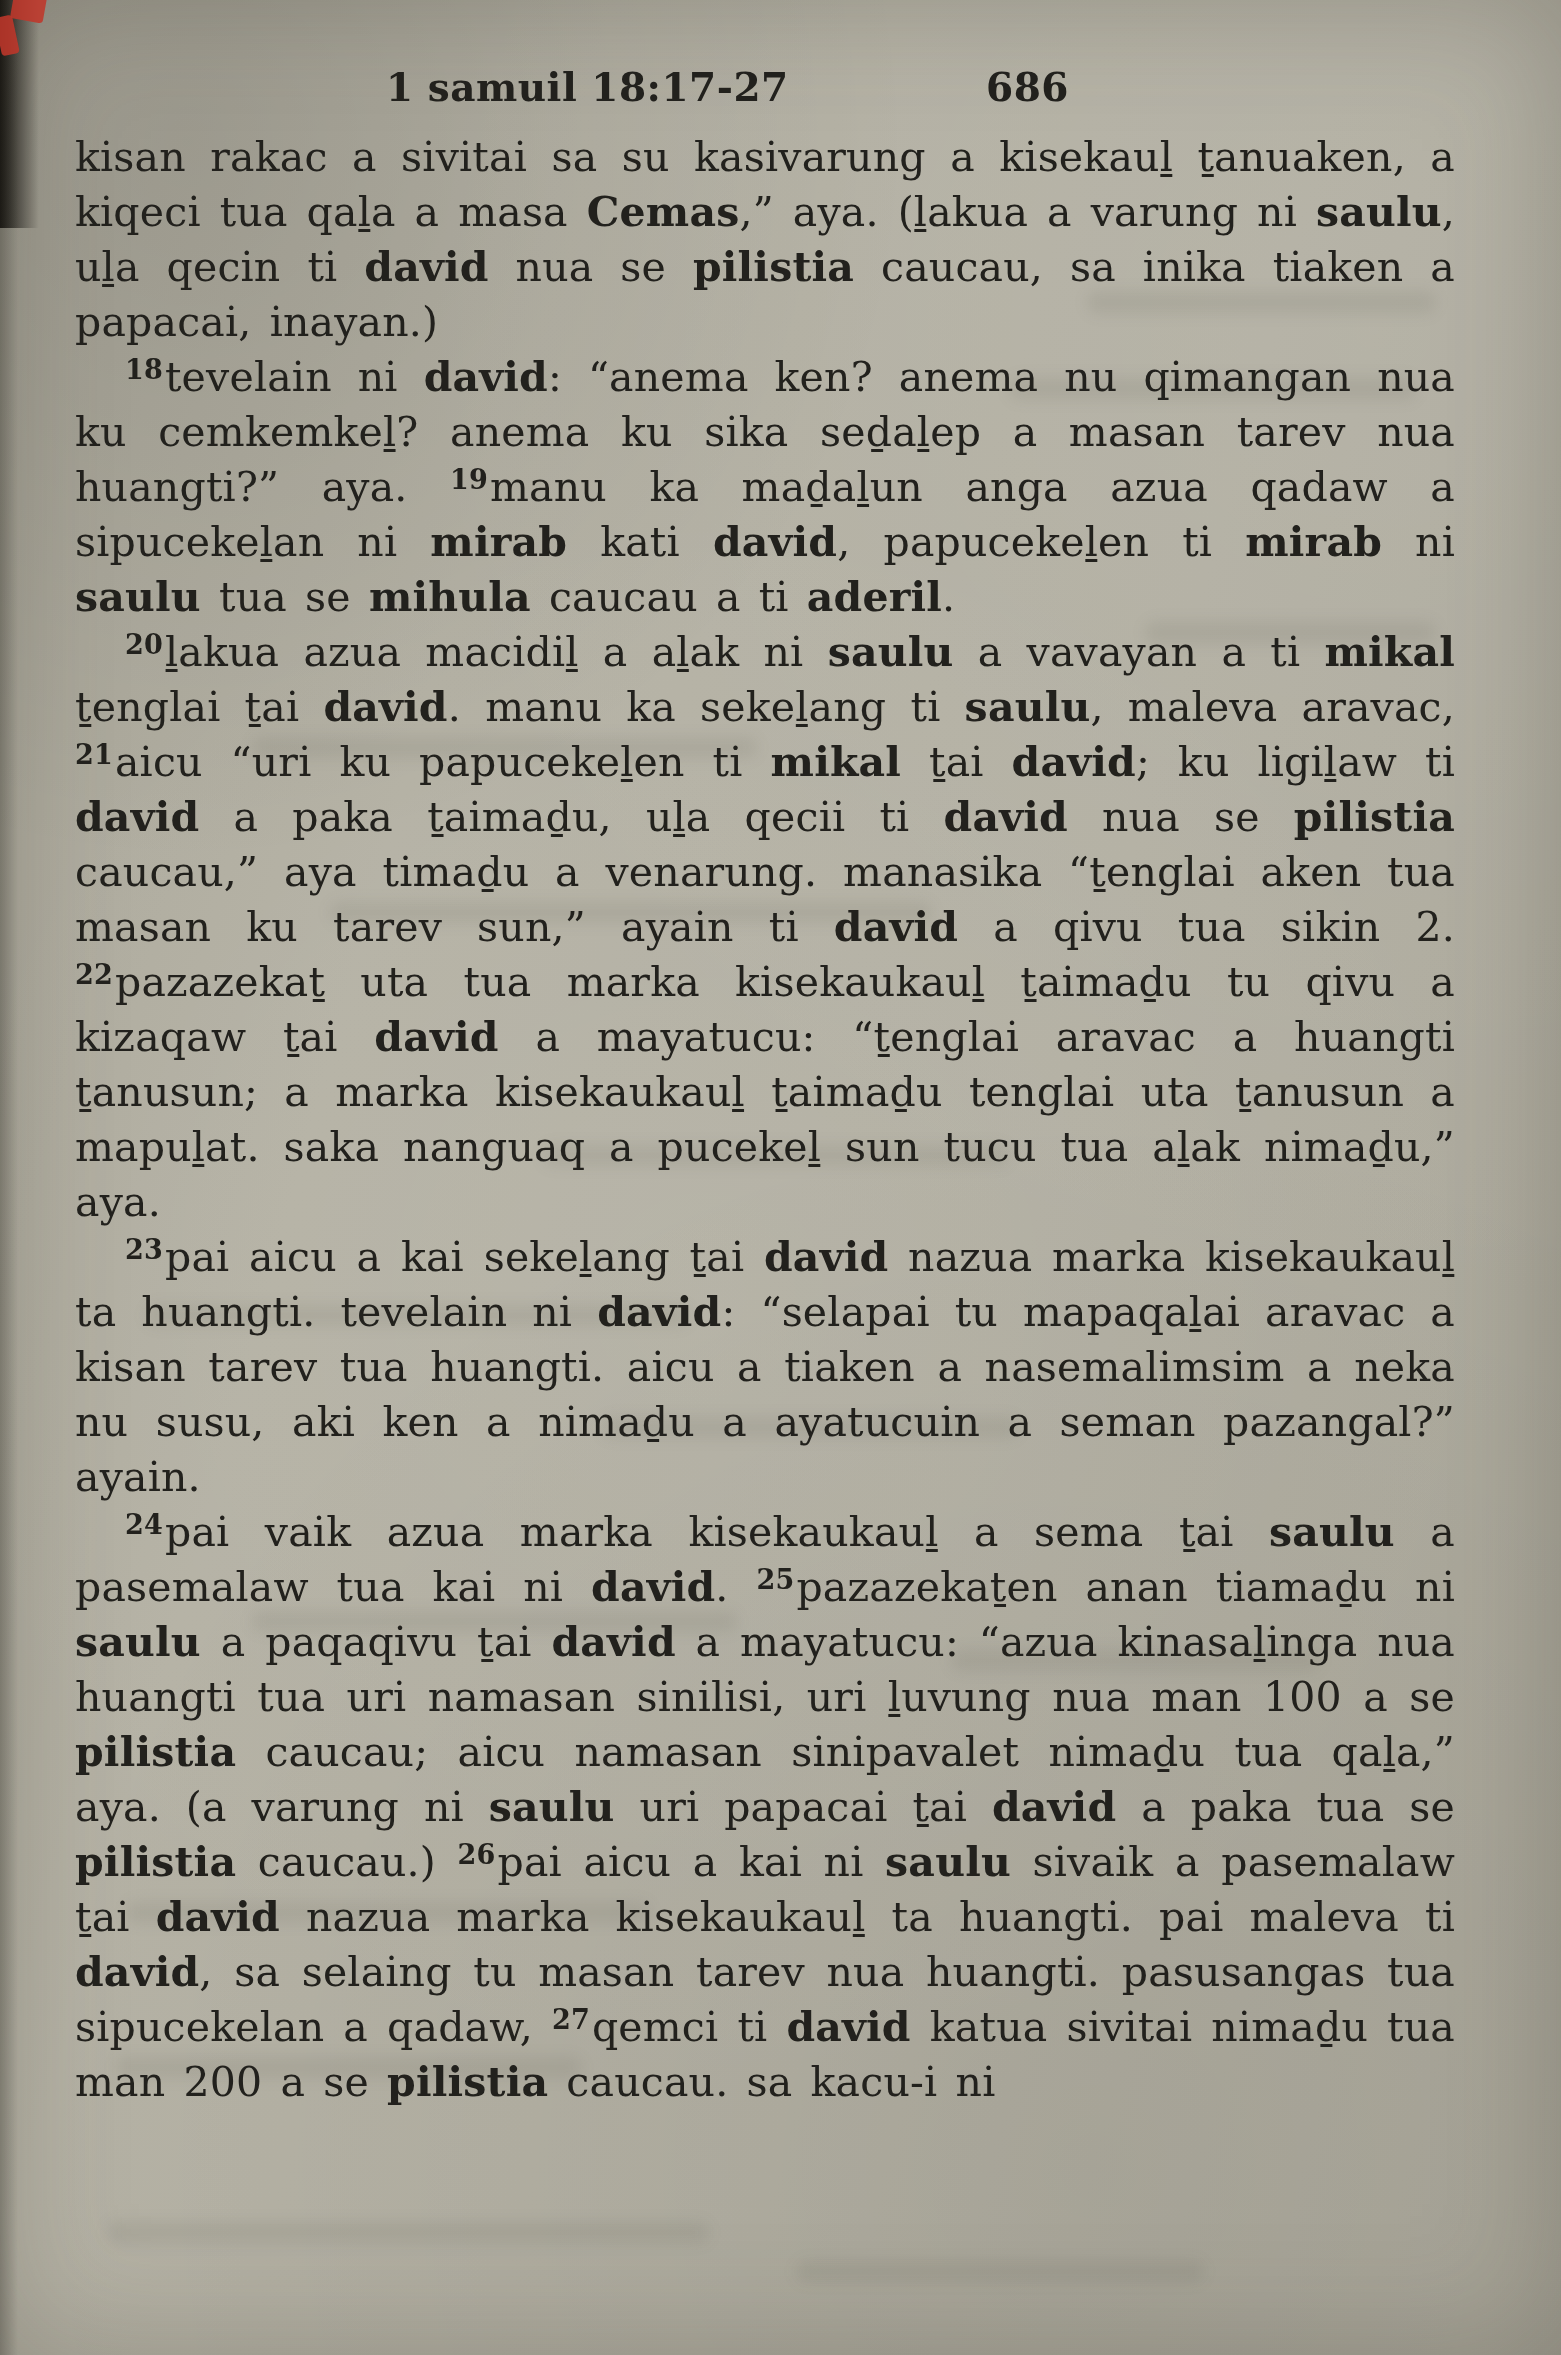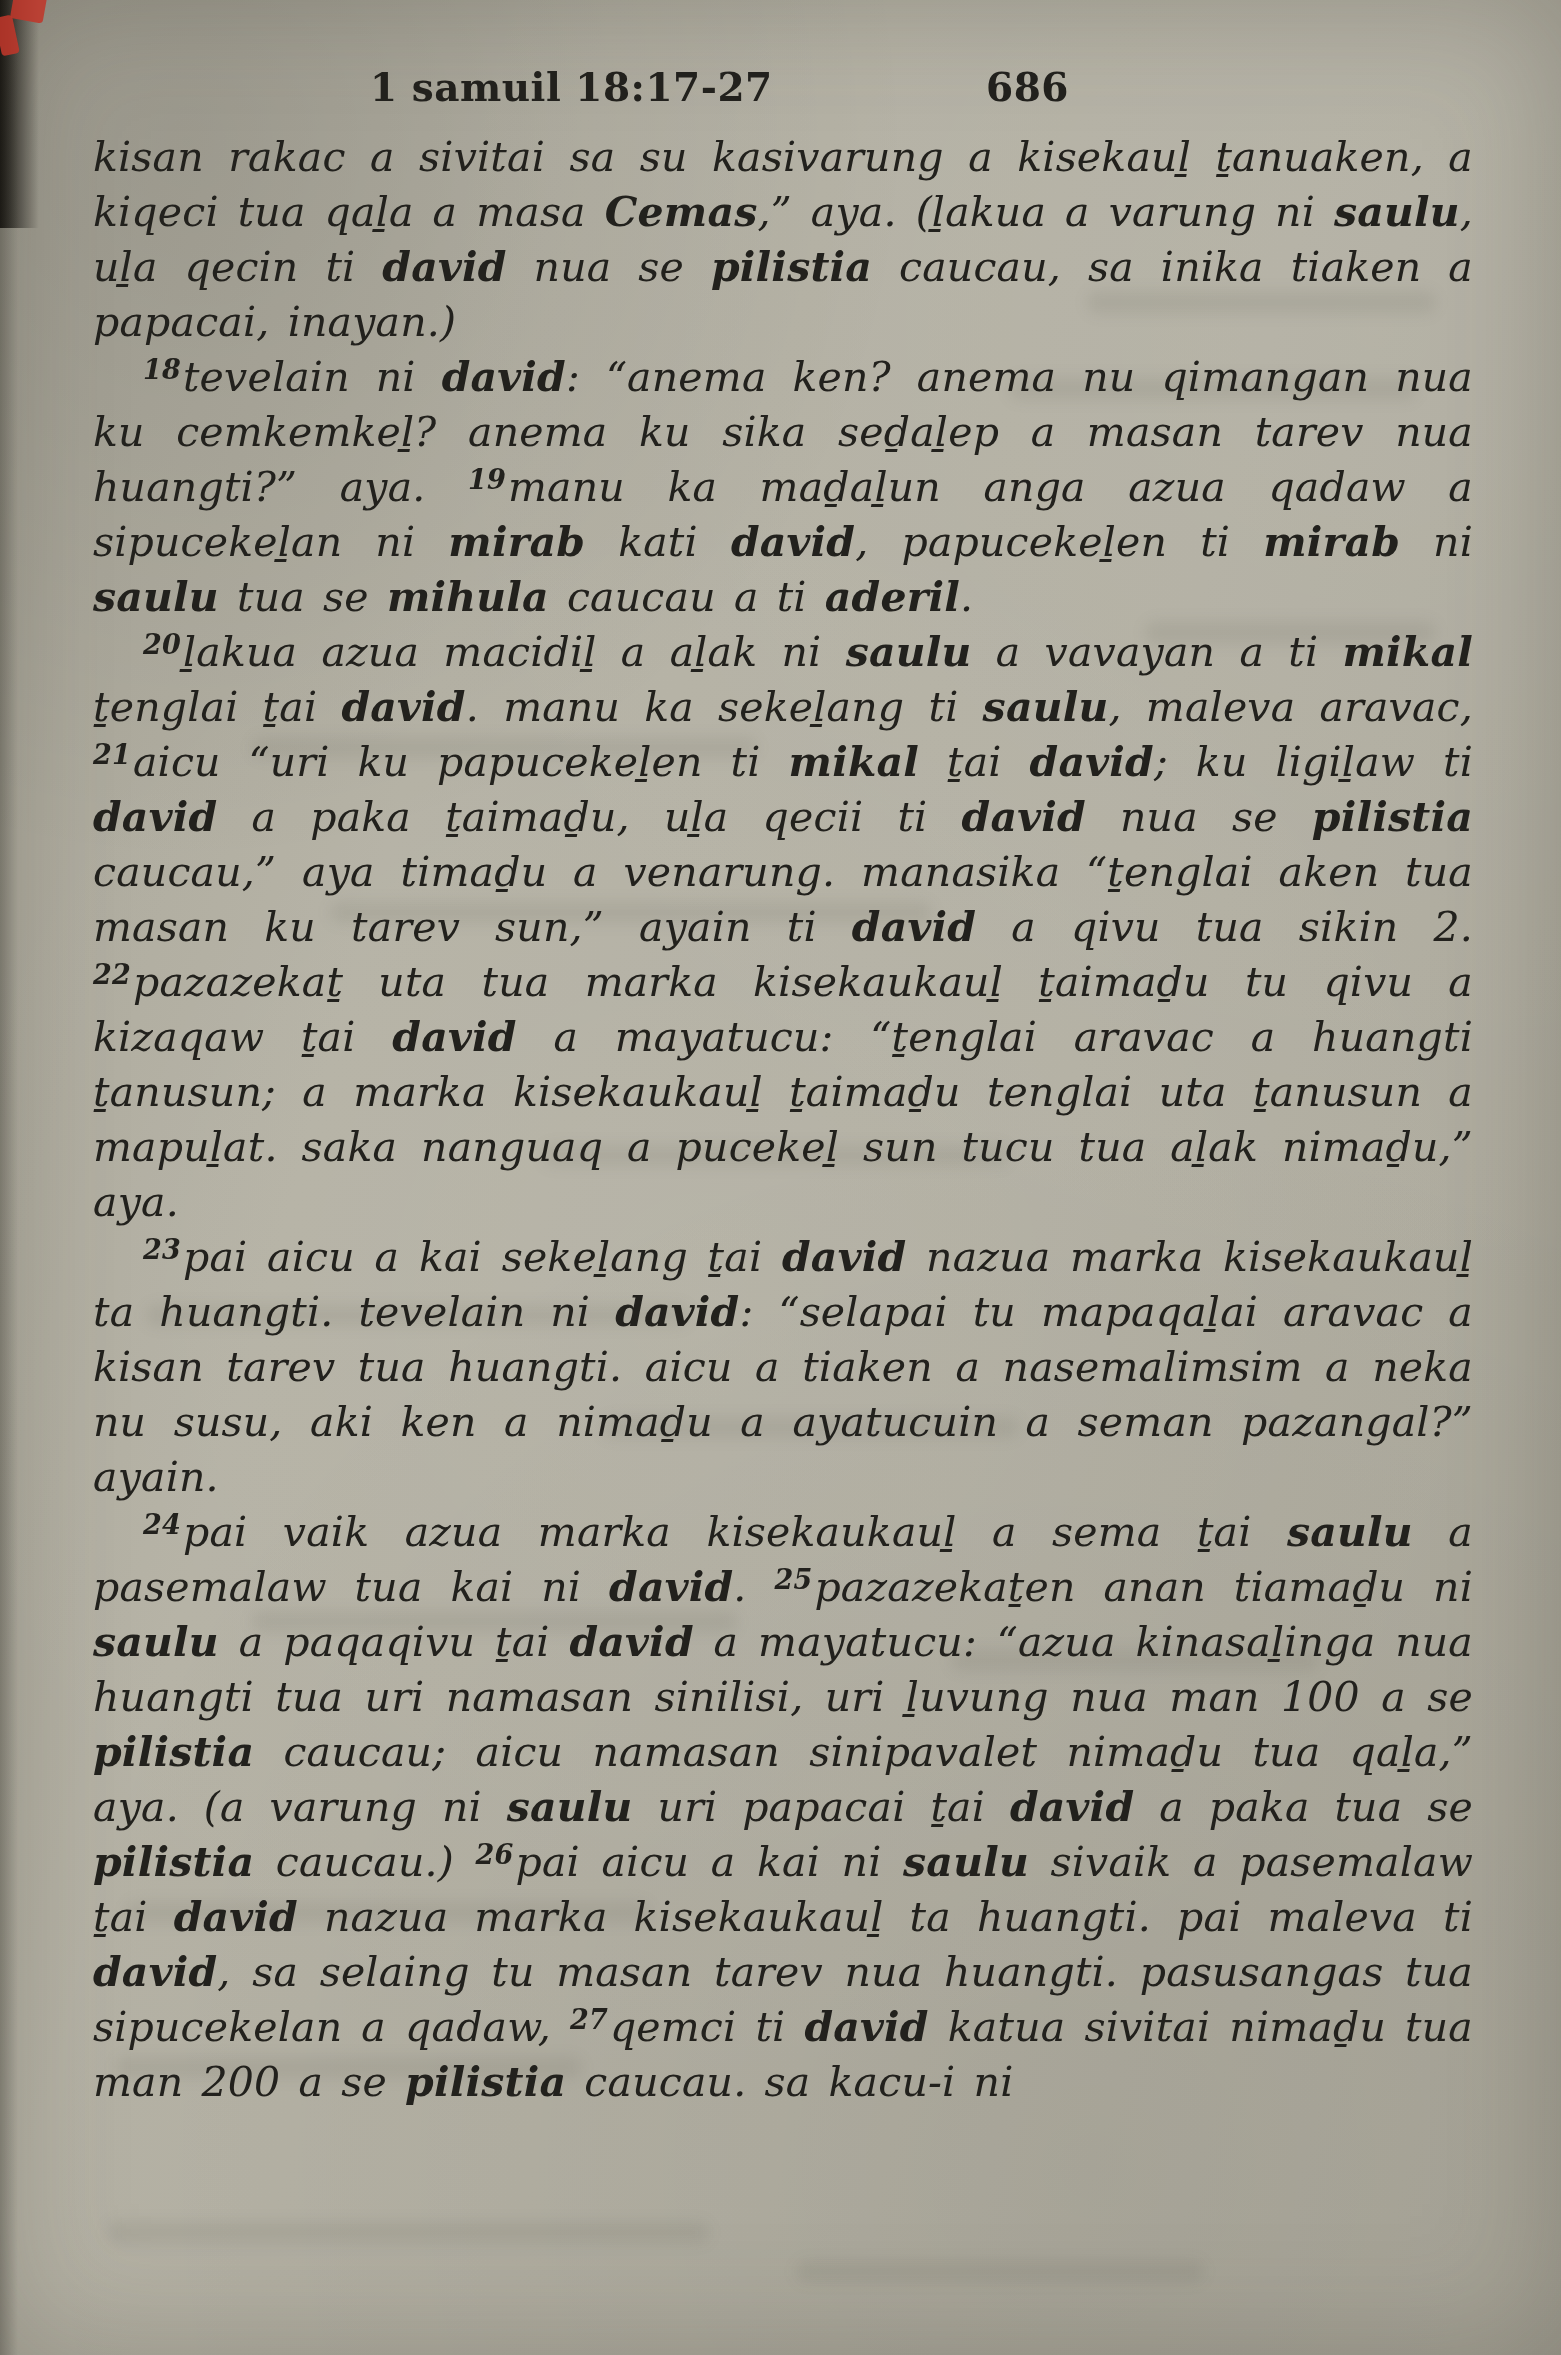--- a/index.html
+++ b/index.html
@@ -51,34 +51,33 @@
 
   .page-header {
     position: absolute;
     top: 64px; left: 0;
     width: 100%;
     height: 50px;
     font-size: 39px;
     font-weight: 700;
     letter-spacing: 0.5px;
   }
-  .running-title { position: absolute; left: 370px; top: 0; }
+  .running-title { position: absolute; left: 386px; top: 0; }
   .page-number  { position: absolute; left: 986px; top: 0; }
 
   .text-body {
     position: absolute;
     top: 130px;
-    left: 93px;
+    left: 75px;
     width: 1380px;
     font-size: 41px;
     line-height: 55px;
     text-align: justify;
     letter-spacing: 0.2px;
     word-spacing: 4.9px;
-    font-style: italic;
   }
   .text-body p { margin: 0; }
   .text-body p.indent { text-indent: 50px; }
   .text-body b { font-weight: 700; }
   sup.verse {
     font-weight: 700;
     font-size: 66%;
     line-height: 0;
     vertical-align: baseline;
     position: relative;

